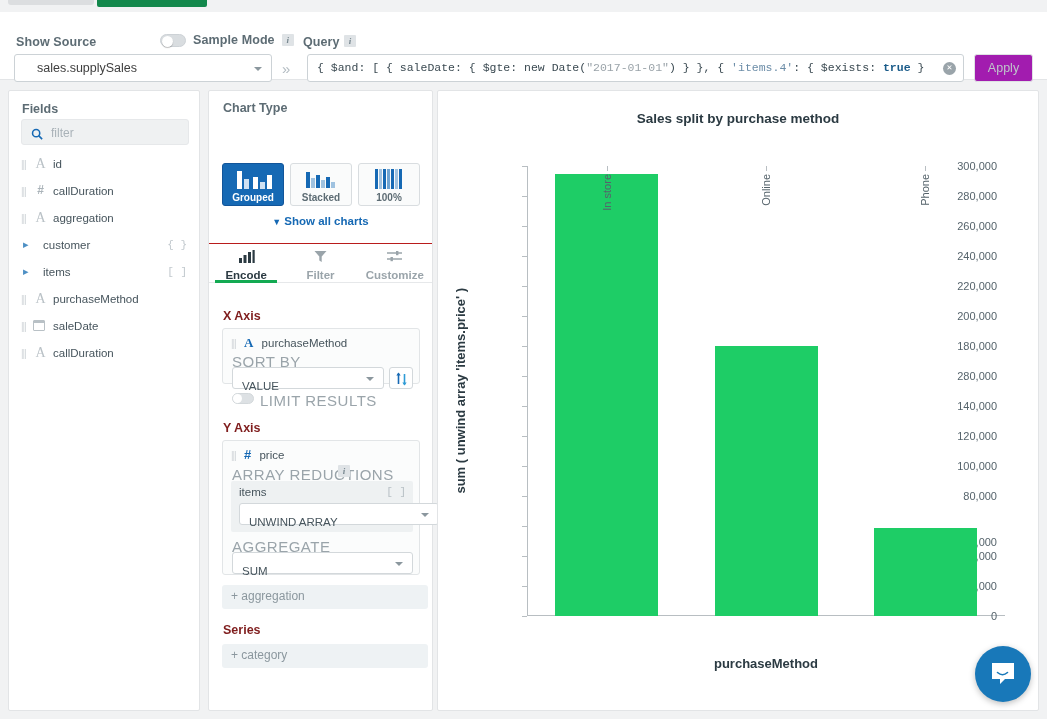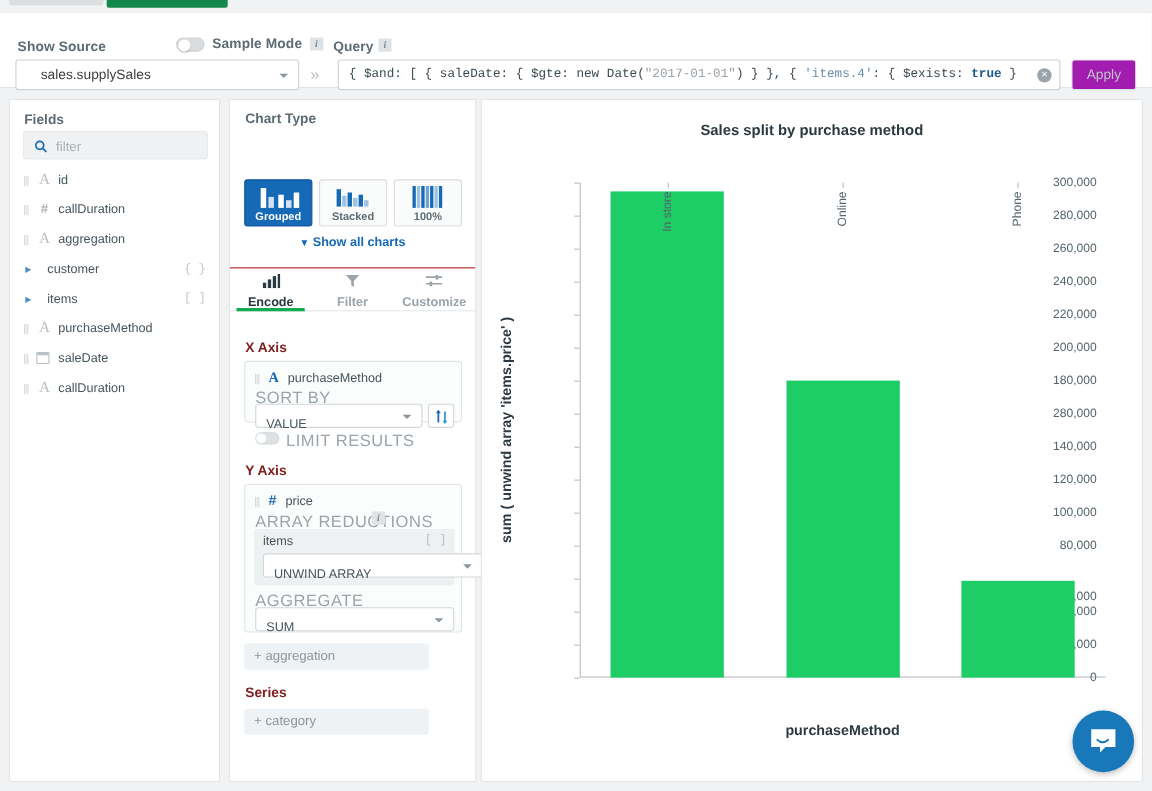--- a/index.html
+++ b/index.html
@@ -128,21 +128,21 @@
   .mini-select { position:absolute; background:#fff; border:1px solid #d3d8db;
                  border-radius:3px; font-size:11.5px; color:#46545c; }
   .mini-select .mtxt { position:absolute; left:9px; top:12px; }
   .sortbtn { position:absolute; background:#fff; border:1px solid #d3d8db; border-radius:3px; }
   .limit-toggle { position:absolute; left:9px; width:22px; height:11px; border-radius:6px;
                   background:#dde1e4; border:1px solid #d3d8db; }
   .limit-toggle .k { position:absolute; top:0px; left:0px; width:9px; height:9px;
                      border-radius:50%; background:#fff; }
   .reduction-box { position:absolute; left:8px; width:182px; background:#eef1f2;
                    border-radius:2px; }
-  .add-row { position:absolute; left:13px; width:168px; height:24px;
+  .add-row { position:absolute; left:13px; width:206px; height:24px;
              background:#eef2f4; border-radius:3px; font-size:12px; color:#8b979e;
              padding:4px 0 0 9px; }
 
   
   .chart-title { position:absolute; left:0; right:0; top:20px; text-align:center;
                  font-size:13.5px; font-weight:bold; color:#2b3a42; }
   .plot { position:absolute; left:89px; top:75px; width:478px; height:450px; }
   .axis-line { position:absolute; background:#b8bec2; }
   .tick { position:absolute; right:100%; width:5px; height:1px; background:#b8bec2; }
   .ytl { position:absolute; right:8px; font-size:11px; color:#55636b;

